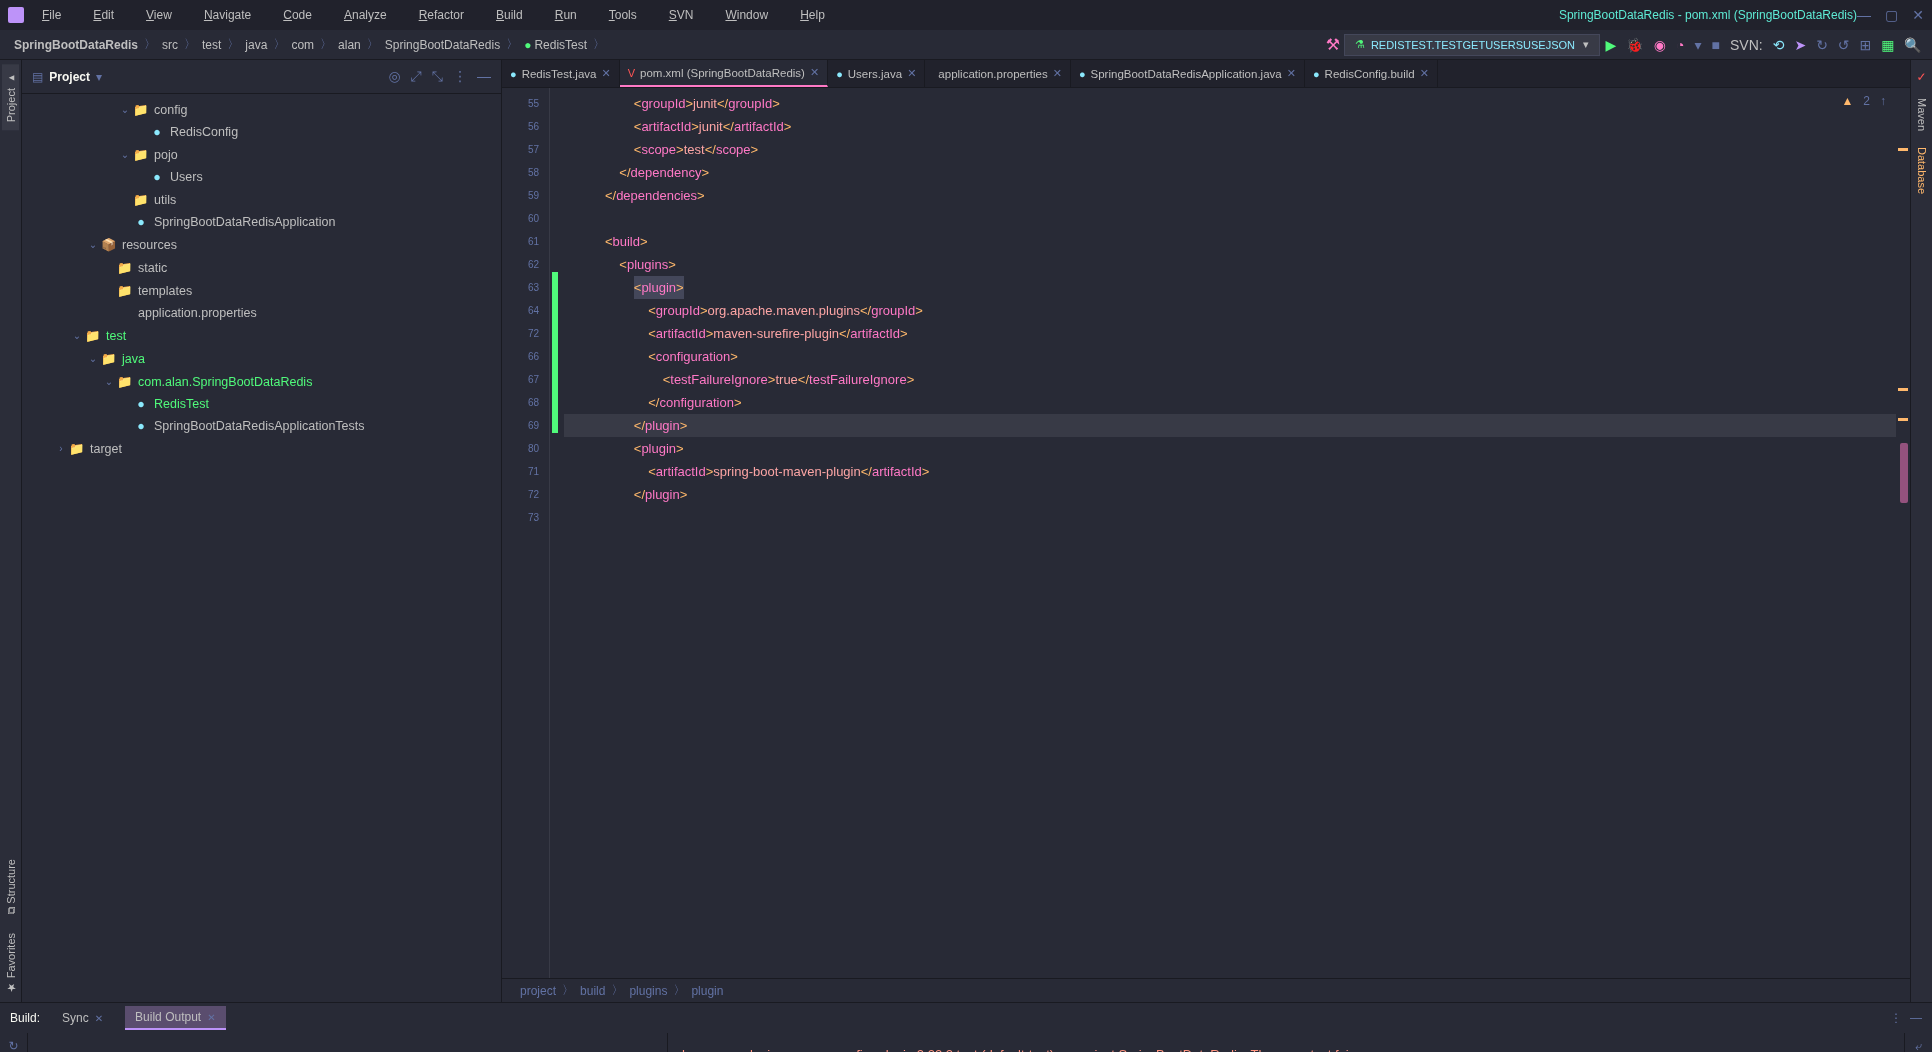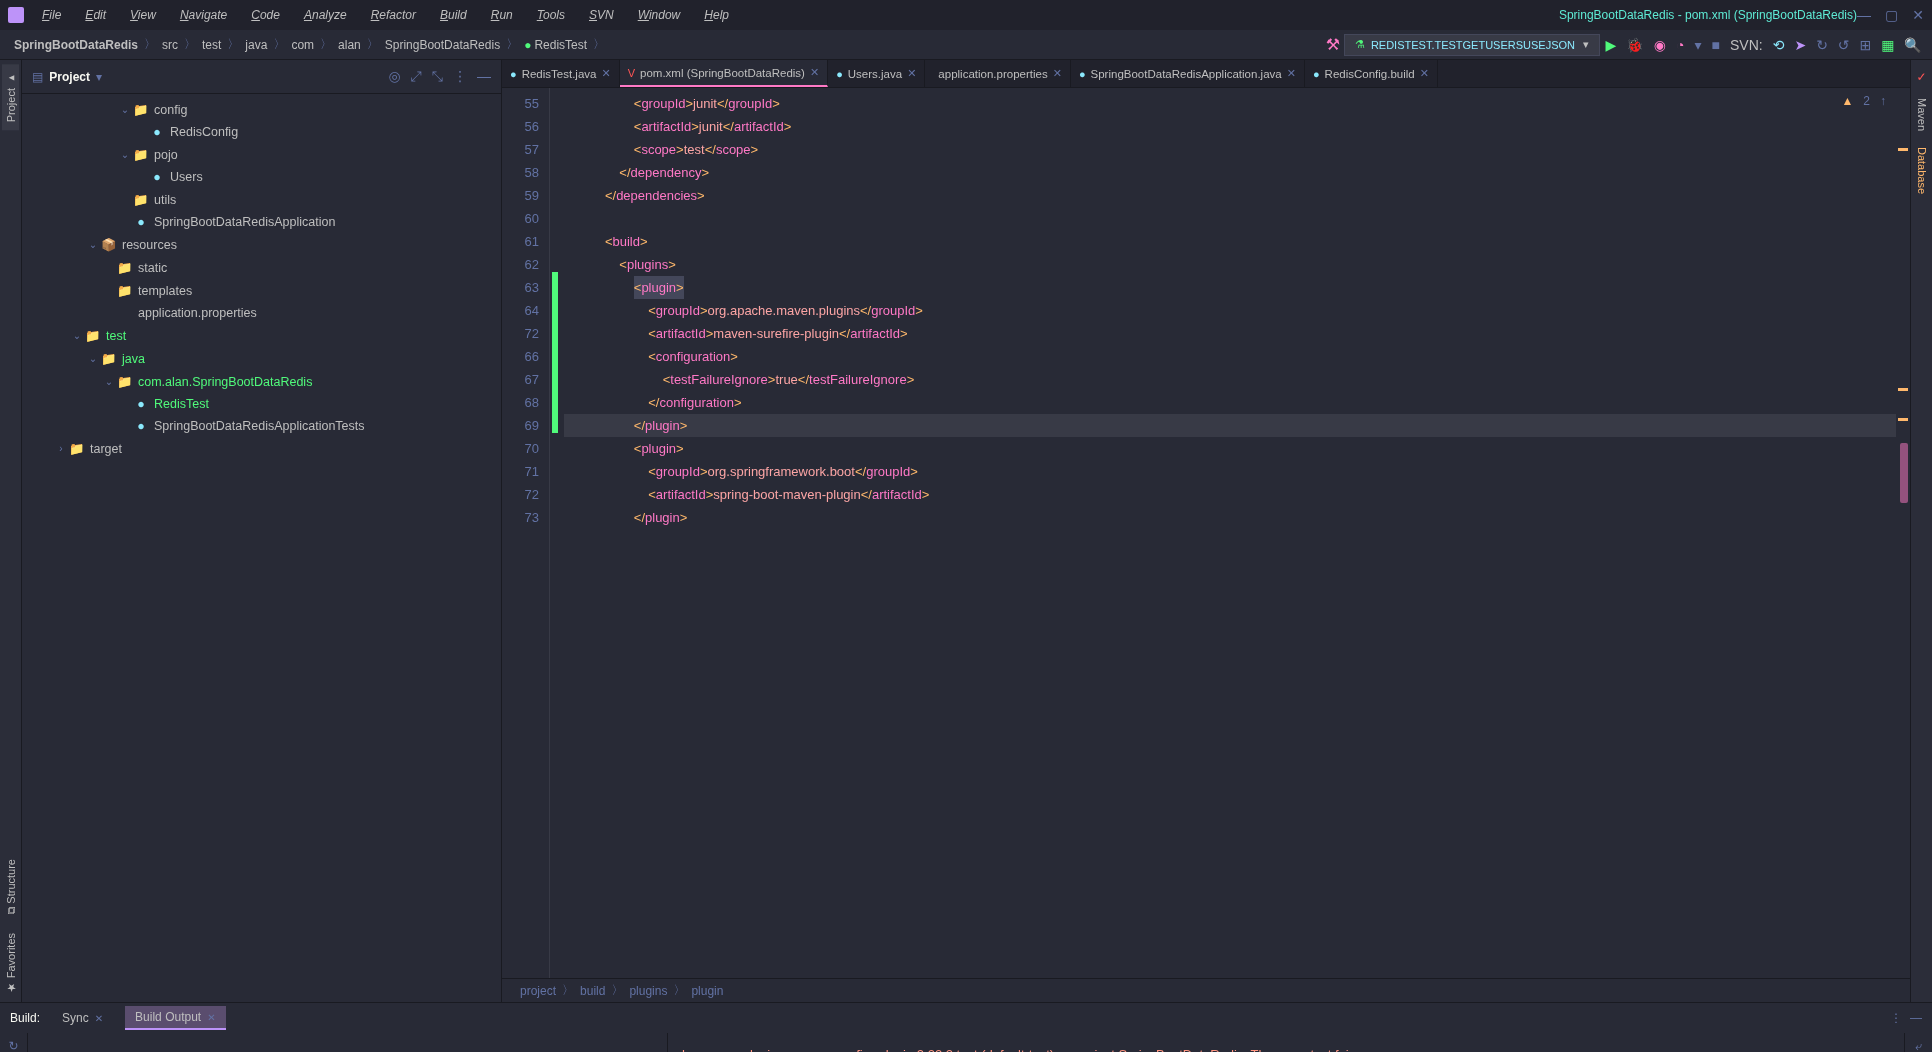--- a/index.html
+++ b/index.html
@@ -1,19 +1,19 @@
 <!DOCTYPE html>
 <html><head>
 <meta charset="utf-8">
 <style>
 * { margin:0; padding:0; box-sizing:border-box; font-family:'Segoe UI',Arial,sans-serif; }
 body { background:#282a36; color:#f8f8f2; font-size:12px; overflow:hidden; width:1932px; height:1052px; }
 .title-bar { height:30px; background:#21222c; display:flex; align-items:center; padding:0 8px; }
 .title-bar .app-icon { width:16px; height:16px; background:#bd93f9; margin-right:10px; border-radius:2px; }
-.menu-bar { display:flex; gap:8px;font-style:italic; }
+.menu-bar { display:flex; gap:16px; }
 .menu-item { padding:4px 8px; color:#bfbfbf; cursor:pointer; }
 .menu-item u { text-decoration:underline; }
 .title-center { flex:1; text-align:right; color:#5eead4; }
 .win-controls { display:flex; gap:14px; color:#6272a4; font-size:14px; }
 .nav-bar { height:30px; background:#282a36; display:flex; align-items:center; padding:0 10px; border-bottom:1px solid #191a21; }
 .crumb { color:#bfbfbf; padding:0 4px; }
 .crumb.bold { font-weight:bold; }
 .crumb-sep { color:#6272a4; padding:0 2px; }
 .crumb-icon { color:#50fa7b; margin-right:3px; }
 .nav-spacer { flex:1; }
@@ -43,21 +43,21 @@
 .ti-kt { color:#8be9fd; }
 .ti-res { color:#ffb86c; }
 .ti-pkg { color:#bd93f9; }
 .editor-area { flex:1; display:flex; flex-direction:column; background:#282a36; }
 .tabs { height:28px; display:flex; background:#21222c; border-bottom:1px solid #191a21; overflow:hidden; }
 .tab { display:flex; align-items:center; padding:0 8px; gap:5px; border-right:1px solid #191a21; color:#bfbfbf; font-size:11.5px; cursor:pointer; }
 .tab.active { background:#282a36; border-bottom:2px solid #ff79c6; }
 .tab-close { color:#6272a4; font-size:11px; }
 .tab-ic { font-size:11px; }
 .code-wrap { flex:1; display:flex; overflow:hidden; position:relative; }
-.gutter-nums { width:48px; text-align:right; padding:4px 10px 0 0; color:#6272a4; font-family:'Consolas',monospace; font-size:13px; line-height:23px; background:#282a36; border-right:1px solid #383a46; }
+.gutter-nums { width:48px; text-align:right; padding:4px 10px 0 0; color:#6272a4; font-family:'Consolas',monospace; font-size:10px; line-height:23px; background:#282a36; border-right:1px solid #383a46; }
 .git-gutter { width:14px; background:#282a36; }
 .git-mark { height:23px; }
 .git-add { background:#50fa7b; width:6px; margin-left:2px; }
 .code { flex:1; font-family:'Consolas',monospace; font-size:13px; line-height:23px; padding-top:4px; overflow:auto; }
 .code-line { height:23px; white-space:pre; padding-left:12px; }
 .hl-line { background:#383a46; }
 .hl-plugin { background:#44475a; display:inline-block; }
 .tag { color:#ffb86c; }
 .tagname { color:#ff79c6; }
 .text { color:#fca5a5; }
@@ -309,21 +309,21 @@
           <div>60</div>
           <div>61</div>
           <div>62</div>
           <div>63</div>
           <div>64</div>
           <div>72</div>
           <div>66</div>
           <div>67</div>
           <div>68</div>
           <div>69</div>
-          <div>70</div>
+          <div>80</div>
           <div>71</div>
           <div>72</div>
           <div>73</div>
         </div>
       <div class="git-gutter" id="gitgut">
           <div class="git-mark"></div>
           <div class="git-mark"></div>
           <div class="git-mark"></div>
           <div class="git-mark"></div>
           <div class="git-mark"></div>
@@ -352,21 +352,20 @@
           <div class="code-line">        <span class="tag">&lt;</span><span class="tagname">build</span><span class="tag">&gt;</span></div>
           <div class="code-line">            <span class="tag">&lt;</span><span class="tagname">plugins</span><span class="tag">&gt;</span></div>
           <div class="code-line">                <span class="hl-plugin"><span class="tag">&lt;</span><span class="tagname">plugin</span><span class="tag">&gt;</span></span></div>
           <div class="code-line">                    <span class="tag">&lt;</span><span class="tagname">groupId</span><span class="tag">&gt;</span><span class="text">org.apache.maven.plugins</span><span class="tag">&lt;/</span><span class="tagname">groupId</span><span class="tag">&gt;</span></div>
           <div class="code-line">                    <span class="tag">&lt;</span><span class="tagname">artifactId</span><span class="tag">&gt;</span><span class="text">maven-surefire-plugin</span><span class="tag">&lt;/</span><span class="tagname">artifactId</span><span class="tag">&gt;</span></div>
           <div class="code-line">                    <span class="tag">&lt;</span><span class="tagname">configuration</span><span class="tag">&gt;</span></div>
           <div class="code-line">                        <span class="tag">&lt;</span><span class="tagname">testFailureIgnore</span><span class="tag">&gt;</span><span class="text">true</span><span class="tag">&lt;/</span><span class="tagname">testFailureIgnore</span><span class="tag">&gt;</span></div>
           <div class="code-line">                    <span class="tag">&lt;/</span><span class="tagname">configuration</span><span class="tag">&gt;</span></div>
           <div class="code-line hl-line">                <span class="tag">&lt;/</span><span class="tagname">plugin</span><span class="tag">&gt;</span></div>
           <div class="code-line">                <span class="tag">&lt;</span><span class="tagname">plugin</span><span class="tag">&gt;</span></div>
-          <div class="code-line">                    <span class="tag">&lt;</span><span class="tagname">groupId</span><span class="tag">&gt;</span><span class="text">org.springframework.boot</span><span class="tag">&lt;/</span><span class="tagname">groupId</span><span class="tag">&gt;</span></div>
           <div class="code-line">                    <span class="tag">&lt;</span><span class="tagname">artifactId</span><span class="tag">&gt;</span><span class="text">spring-boot-maven-plugin</span><span class="tag">&lt;/</span><span class="tagname">artifactId</span><span class="tag">&gt;</span></div>
           <div class="code-line">                <span class="tag">&lt;/</span><span class="tagname">plugin</span><span class="tag">&gt;</span></div>
         </div>
       <div class="scroll-marks">
         <div class="sm sm-w" style="top:60px"></div>
         <div class="sm sm-w" style="top:300px"></div>
         <div class="sm sm-w" style="top:330px"></div>
         <div class="sm sm-e" style="top:355px"></div>
       </div>
     </div>

